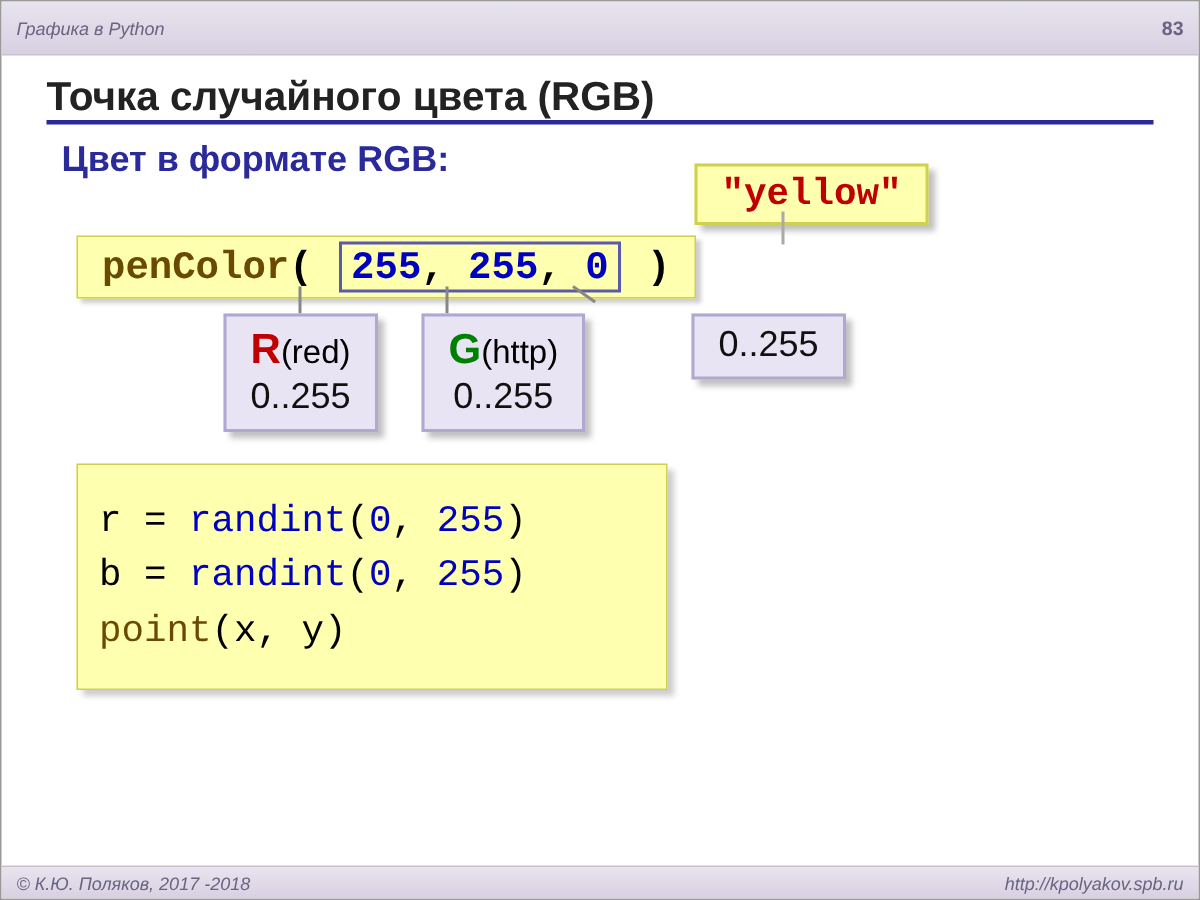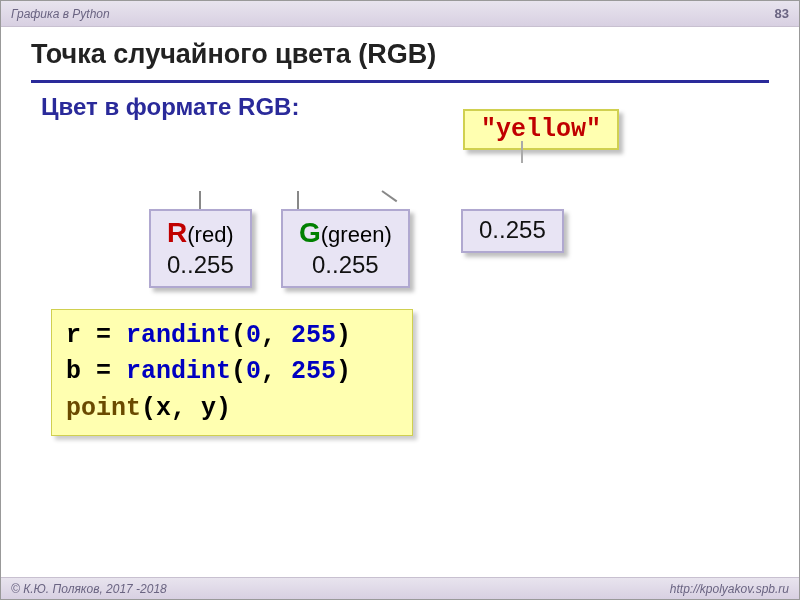--- a/index.html
+++ b/index.html
@@ -4,36 +4,36 @@
 <style>
   * { box-sizing: border-box; margin: 0; padding: 0; }
   body {
     width: 800px; height: 600px;
     font-family: Arial, sans-serif;
     background: #fff;
     position: relative;
     border: 1px solid #999;
   }
   .header {
-    height: 26px;
+    height: 36px;
     background: linear-gradient(#e8e4ee, #d8d0e2);
     border-bottom: 1px solid #c8c0d0;
     display: flex; align-items: center;
     padding: 0 10px;
     font-size: 12px; font-style: italic;
     color: #6a6482;
   }
   .header .spacer { flex: 1; }
   .header .pagenum { font-size: 13px; font-weight: bold; font-style: normal; }
   .title {
     margin: 12px 30px 10px 30px;
     font-size: 27px; font-weight: bold;
     color: #222;
     border-bottom: 3px solid #2a2a9a;
-    padding-bottom: 10px;
+    padding-bottom: 0;
   }
   .subtitle {
     margin: 6px 0 0 40px;
     font-size: 24px; font-weight: bold;
     color: #2a2a9a;
   }
   .content { position: relative; margin: 0 30px; height: 446px; }
   .yellow-callout {
     position: absolute; left: 432px; top: -12px;
     background: #ffffb0; border: 2px solid #d0d050;
@@ -80,26 +80,26 @@
   .connector {
     position: absolute;
     border-left: 2px solid #888;
   }
   .conn-y { left: 490px; top: 20px; width: 0; height: 22px; border-left-color:#aaa;}
   .conn-r { left: 168px; top: 70px; height: 18px; }
   .conn-g { left: 266px; top: 70px; height: 18px; }
   .conn-b { left: 350px; top: 70px; height: 18px; transform: rotate(-55deg); transform-origin: top; border-left-color:#888; width:0; }
   .codebox2 {
     position: absolute; left: 20px; top: 188px;
-    width: 362px;
+    width: 394px;
     background: #ffffb0; border: 1px solid #d0d050;
     box-shadow: 4px 4px 4px rgba(0,0,0,.2);
-    padding: 8px 14px;
+    padding: 20px 14px;
     font-family: "Courier New", monospace;
-    font-size: 25px; font-weight: bold;
+    font-size: 25px; font-weight: normal;
     line-height: 1.45;
   }
   .codebox2 .kw { color: #0000c0; }
   .codebox2 .fn { color: #6a4a00; }
   .codebox2 .n  { color: #0000c0; }
   .codebox2 .boxed {
     display: inline-block;
     border: 2px solid #5a5aaa;
     padding: 0 6px;
   }
@@ -126,31 +126,42 @@
 
 <div class="title">Точка случайного цвета (RGB)</div>
 
 <div class="subtitle">Цвет в формате RGB:</div>
 
 <div class="content">
 
   <div class="yellow-callout">"yellow"</div>
   <div class="connector conn-y"></div>
 
+  <div class="line1-wrap">
+    <div class="codebox1">
+      <span class="fn">penColor</span><span>(</span>
+      <span class="vals">
+        <span class="n">255</span><span>,</span>
+        <span class="n">255</span><span>,</span>
+        <span class="n">0</span>
+      </span>
+      <span>)</span>
+    </div>
+  </div>
 
   <div class="connector conn-r"></div>
   <div class="connector conn-g"></div>
   <div class="connector conn-b"></div>
 
   <div class="rgb-box rgb-r">
     <div><span class="letter">R</span><span>(red)</span></div>
     <div class="sub">0..255</div>
   </div>
   <div class="rgb-box rgb-g">
-    <div><span class="letter">G</span><span>(green)</span></div>
+    <div><span class="letter">G</span><span>(http)</span></div>
     <div class="sub">0..255</div>
   </div>
   <div class="rgb-box rgb-b">
     <div class="sub">0..255</div>
   </div>
 
   <div class="codebox2">
     <div><span>r = </span><span class="kw">randint</span><span>(</span><span class="n">0</span><span>, </span><span class="n">255</span><span>)</span></div>
     <div><span>b = </span><span class="kw">randint</span><span>(</span><span class="n">0</span><span>, </span><span class="n">255</span><span>)</span></div>
     <div><span class="fn">point</span><span>(x, y)</span></div>

